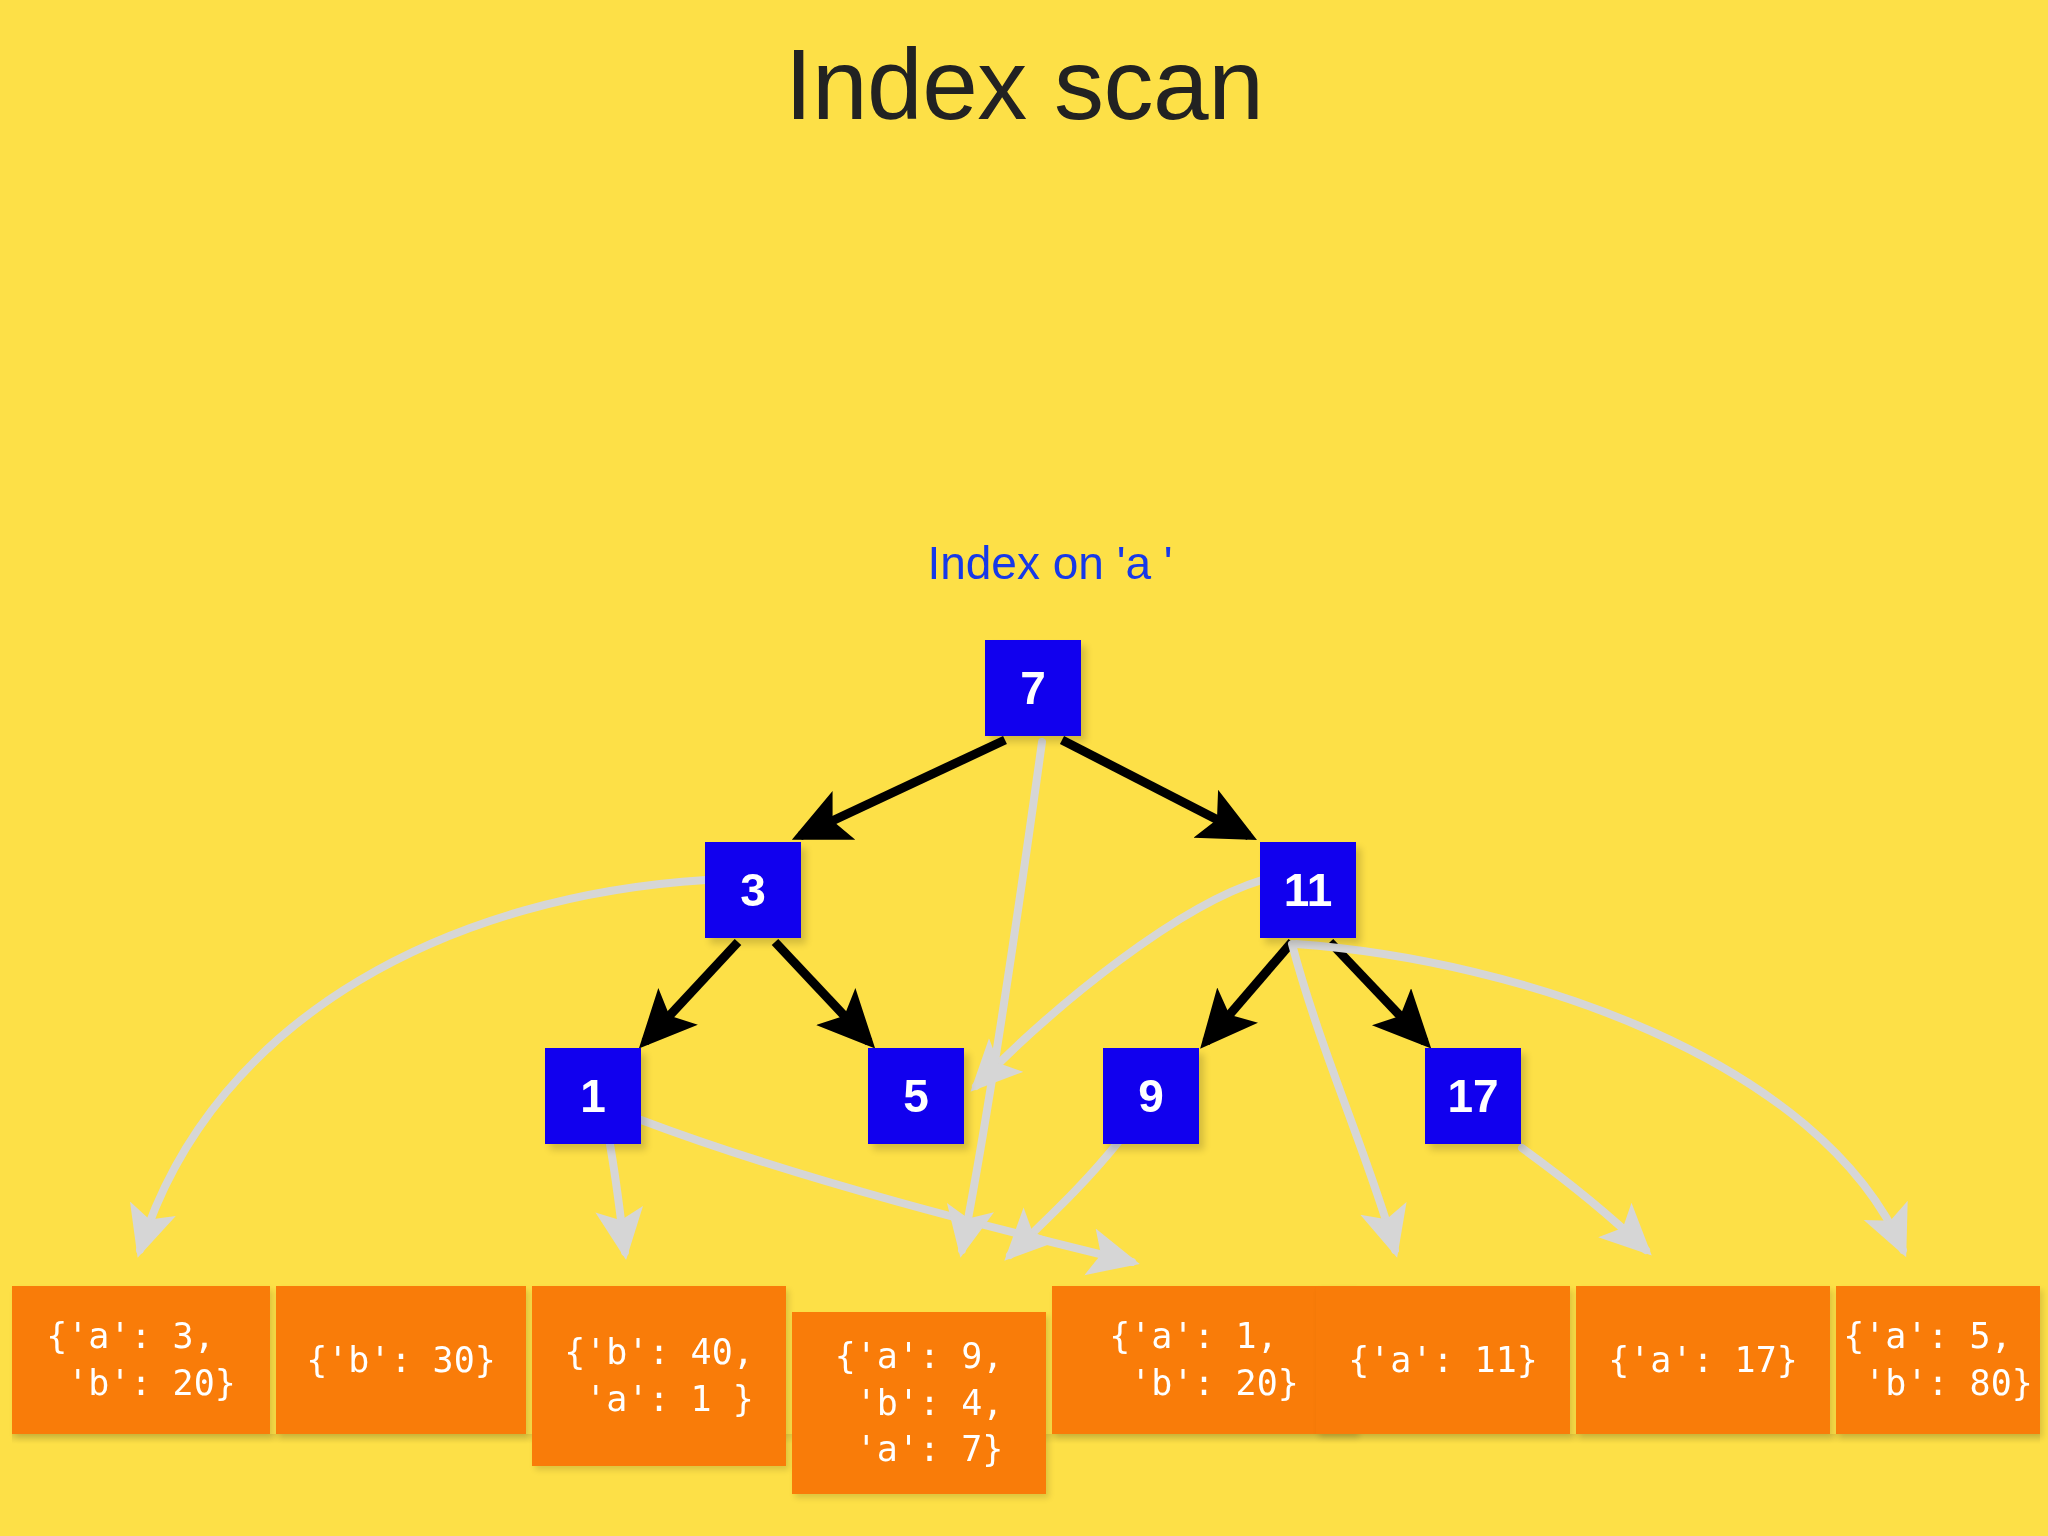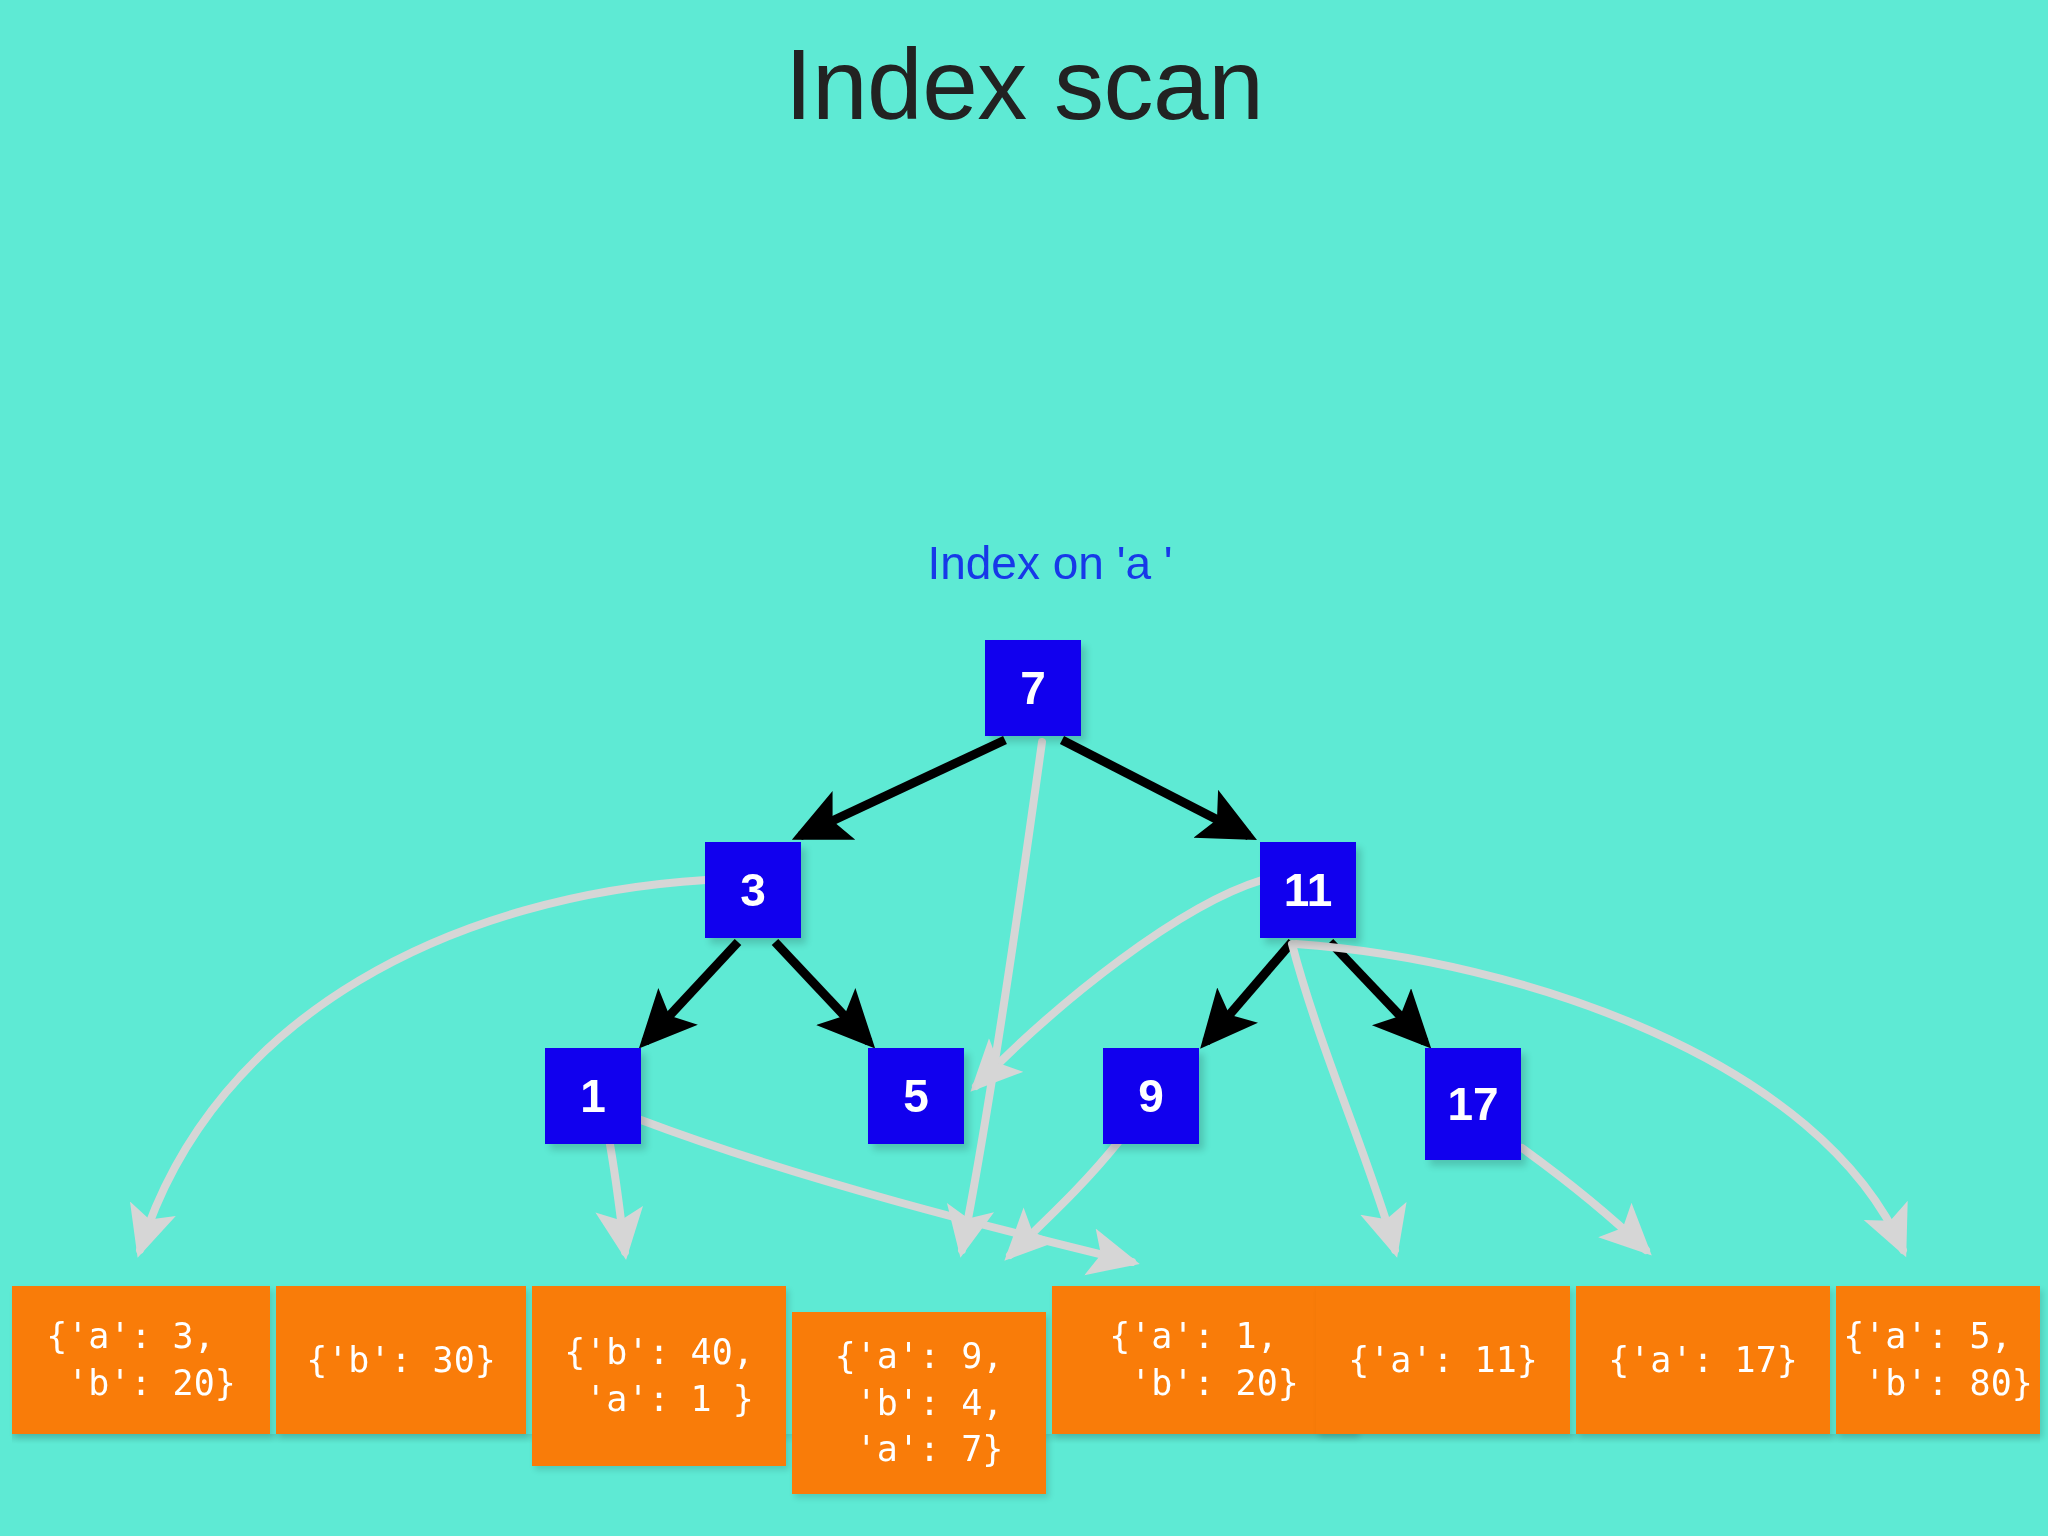--- a/index.html
+++ b/index.html
@@ -4,21 +4,21 @@
 <style>
   html, body {
     margin: 0;
     padding: 0;
     background: #ffffff;
   }
   #page {
     position: relative;
     width: 2048px;
     height: 1536px;
-    background: #5eead4;
+    background: #fde047;
     overflow: hidden;
     font-family: "Liberation Sans", sans-serif;
   }
 
   
   #slide-title {
     position: absolute;
     left: 0;
     top: 24px;
     width: 2048px;
@@ -155,21 +155,21 @@
   <div class="tree-node" style="left:705px;  top:842px;  width:96px; height:96px;">3</div>
 
   <div class="tree-node" style="left:1260px; top:842px; width:96px; height:96px;">11</div>
 
   <div class="tree-node" style="left:545px;  top:1048px; width:96px; height:96px;">1</div>
 
   <div class="tree-node" style="left:868px;  top:1048px; width:96px; height:96px;">5</div>
 
   <div class="tree-node" style="left:1103px; top:1048px; width:96px; height:96px;">9</div>
 
-  <div class="tree-node" style="left:1425px; top:1048px; width:96px; height:112px;">17</div>
+  <div class="tree-node" style="left:1425px; top:1048px; width:96px; height:96px;">17</div>
 
   <div id="doc-row">
     <div class="doc-box" style="left:0px;    top:14px;  width:258px; height:148px;">{'a': 3,
  'b': 20}</div>
 
     <div class="doc-box" style="left:264px;  top:14px;  width:250px; height:148px;">{'b': 30}</div>
 
     <div class="doc-box" style="left:520px;  top:14px;  width:254px; height:180px;">{'b': 40,
  'a': 1 }</div>
 

